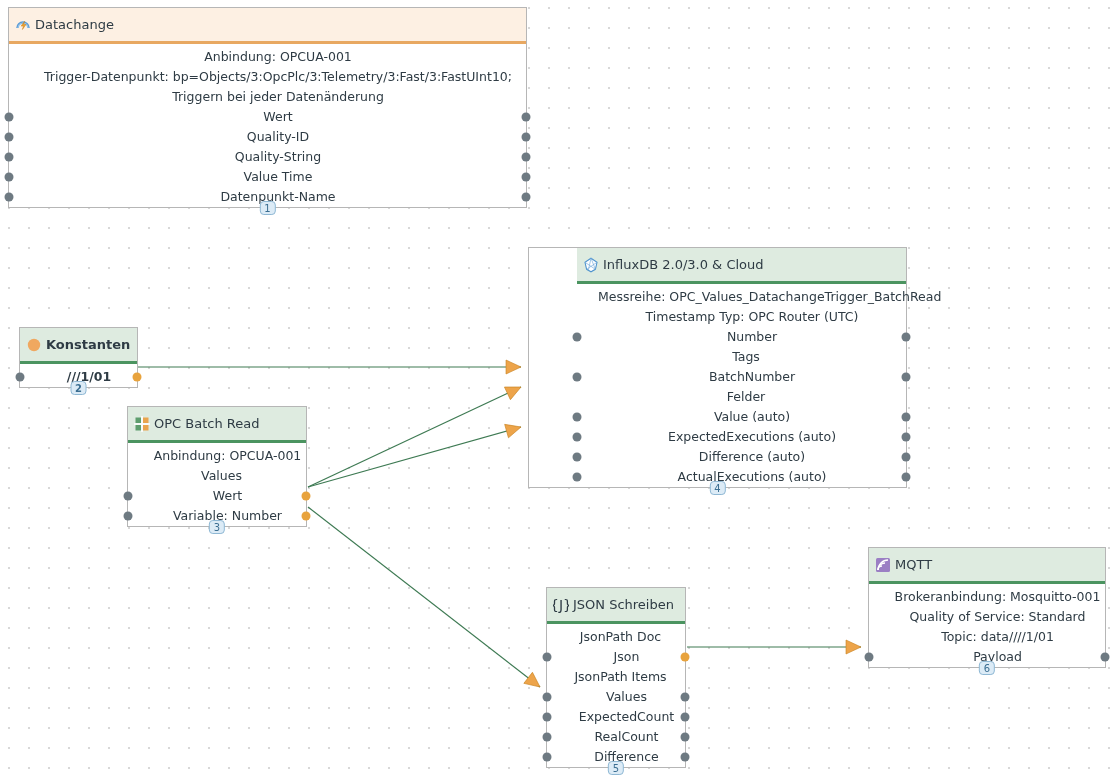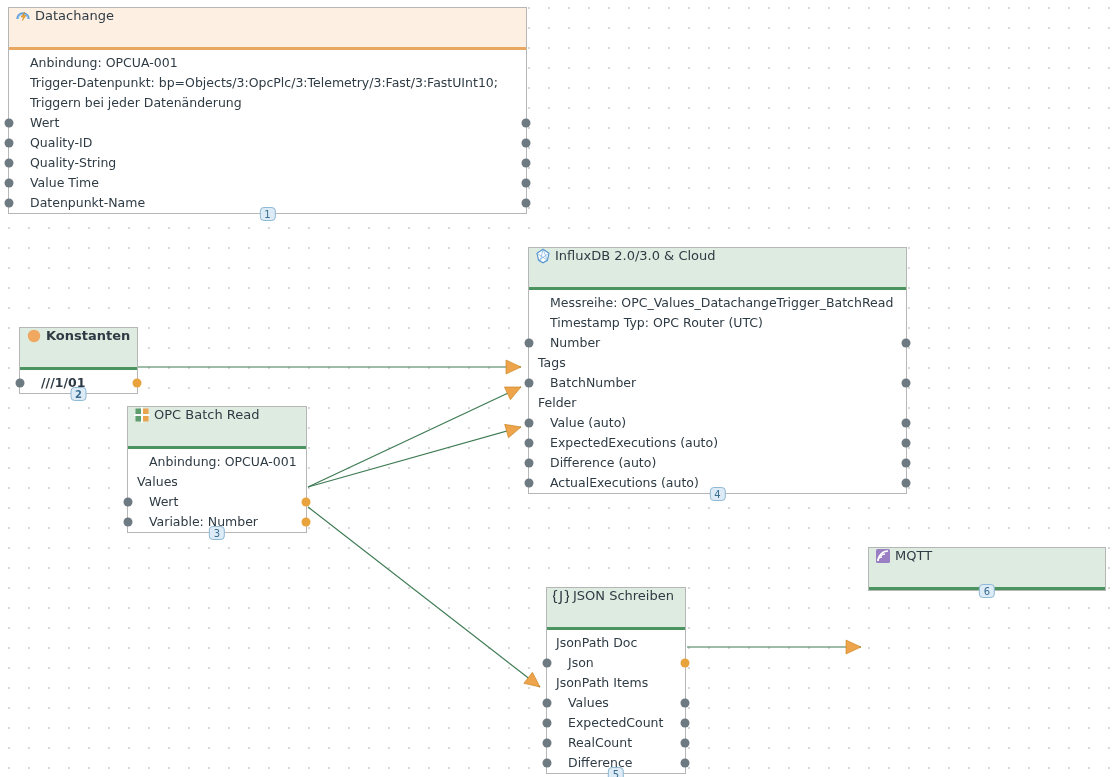--- a/index.html
+++ b/index.html
@@ -29,22 +29,23 @@
 
   
   .node {
     position: absolute;
     box-sizing: border-box;
     background: #ffffff;
     border: 1px solid #b6b6b6;
     z-index: 10;
   }
   .node-header {
-    height: 42px;
+    height: 36px;
     display: flex;
+    align-items: center;
     padding-left: 6px;
     font-size: 13px;
     color: #2e3b44;
     box-sizing: border-box;
     border-bottom: 3px solid #4b9460;
     background: #deebe0;
   }
   .node.accent-orange > .node-header {
     background: #fdf0e3;
     border-bottom-color: #e8a861;
@@ -52,20 +53,21 @@
   .node-title { margin-left: 4px; white-space: nowrap; }
   .node-body { padding-top: 3px; }
 
   .row {
     height: 20px;
     line-height: 20px;
     font-size: 12.5px;
     color: #2e3b44;
     white-space: nowrap;
     position: relative;
+    text-align: center;
   }
   .row.info   { padding-left: 21px; }
   .row.group  { padding-left: 9px; }
   .row.port   { padding-left: 21px; }
 
   
   .pdot {
     position: absolute;
     width: 9px; height: 9px;
     border-radius: 50%;
@@ -96,21 +98,21 @@
     color: #3b6e91;
     text-align: center;
     z-index: 14;
   }
 
   
   .ico { width: 16px; height: 16px; flex: 0 0 16px; display:block; }
 
   
   #node-datachange   { left: 8px;   top: 7px;   width: 519px; }
-  #node-influx       { left: 528px; top: 247px; width: 379px; }
+  #node-influx       { left: 528px; top: 247px; width: 379px; padding-left: 48px; }
   #node-konstanten   { left: 19px;   top: 327px; width: 119px; font-weight: bold; }
   #node-opcbatch     { left: 127px; top: 406px; width: 180px; }
   #node-json         { left: 546px; top: 587px; width: 140px; }
   #node-mqtt         { left: 868px; top: 547px; width: 238px; }
 </style>
 </head>
 <body>
 
 <div id="canvas">
 
@@ -303,16 +305,26 @@
   <div class="node" id="node-mqtt">
     <div class="node-header">
       <svg class="ico" viewBox="0 0 16 16">
         <rect x="1" y="1" width="14" height="14" rx="1.5" fill="#9b7fc4"></rect>
         <path d="M3 13a10 10 0 0 1 10-10" fill="none" stroke="#ffffff" stroke-width="1.3"></path>
         <path d="M3 13a7 7 0 0 1 7-7" fill="none" stroke="#ffffff" stroke-width="1.3"></path>
         <path d="M3 13a4 4 0 0 1 4-4" fill="none" stroke="#ffffff" stroke-width="1.3"></path>
       </svg>
       <span class="node-title">MQTT</span>
     </div>
+    <div class="node-body">
+      <div class="row info">Brokeranbindung: Mosquitto-001</div>
+      <div class="row info">Quality of Service: Standard</div>
+      <div class="row info">Topic: data////1/01</div>
+      <div class="row port">
+        <span class="pdot in"></span>
+        <span class="pdot out"></span>
+        <span>Payload</span>
+      </div>
+    </div>
     <span class="badge">6</span>
   </div>
 
 </div>
 
 </body></html>

